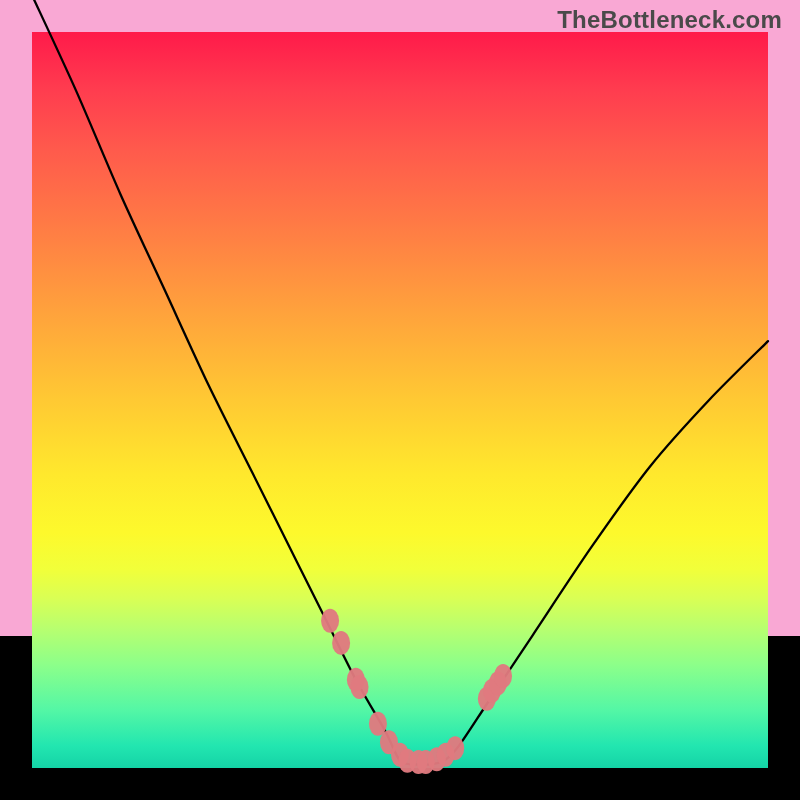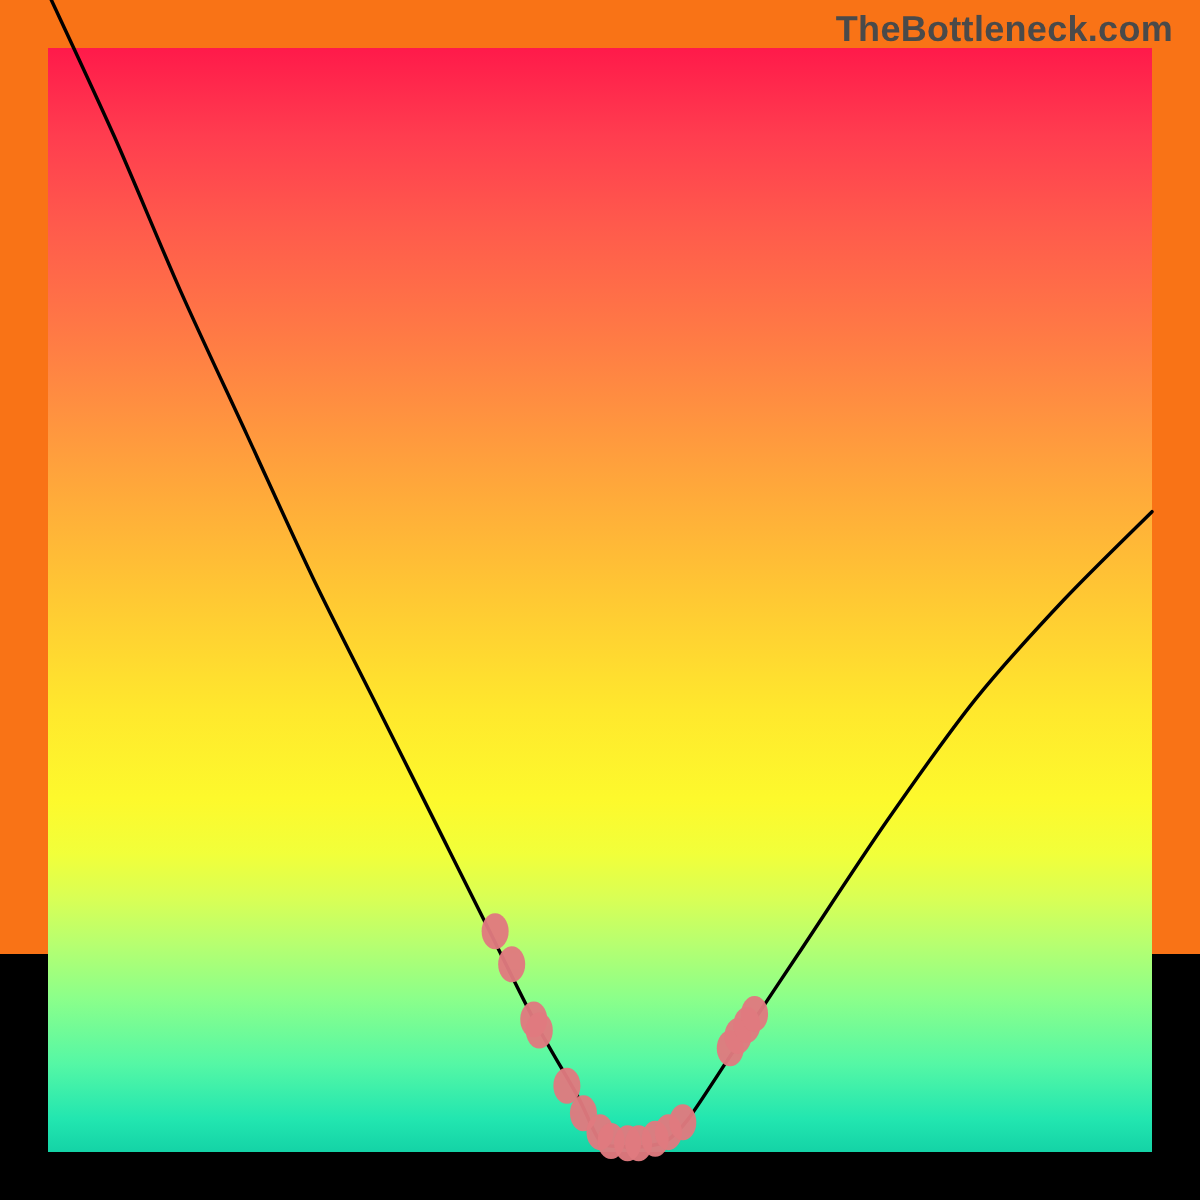--- a/index.html
+++ b/index.html
@@ -1,20 +1,20 @@
 <!DOCTYPE html>
 <html><head>
 <meta charset="utf-8">
 <style>
   * { margin: 0; padding: 0; box-sizing: border-box; }
   html, body { width: 800px; height: 800px; overflow: hidden; background: #000; }
   .frame {
     width: 800px;
     height: 636px;
-    background: #f97316;
+    background: #f9a8d4;
     position: relative;
   }
   .watermark {
     position: absolute;
     top: 6px;
     right: 18px;
     font-family: Arial, Helvetica, sans-serif;
     font-size: 24px;
     font-weight: 600;
     color: #4a4a4a;

